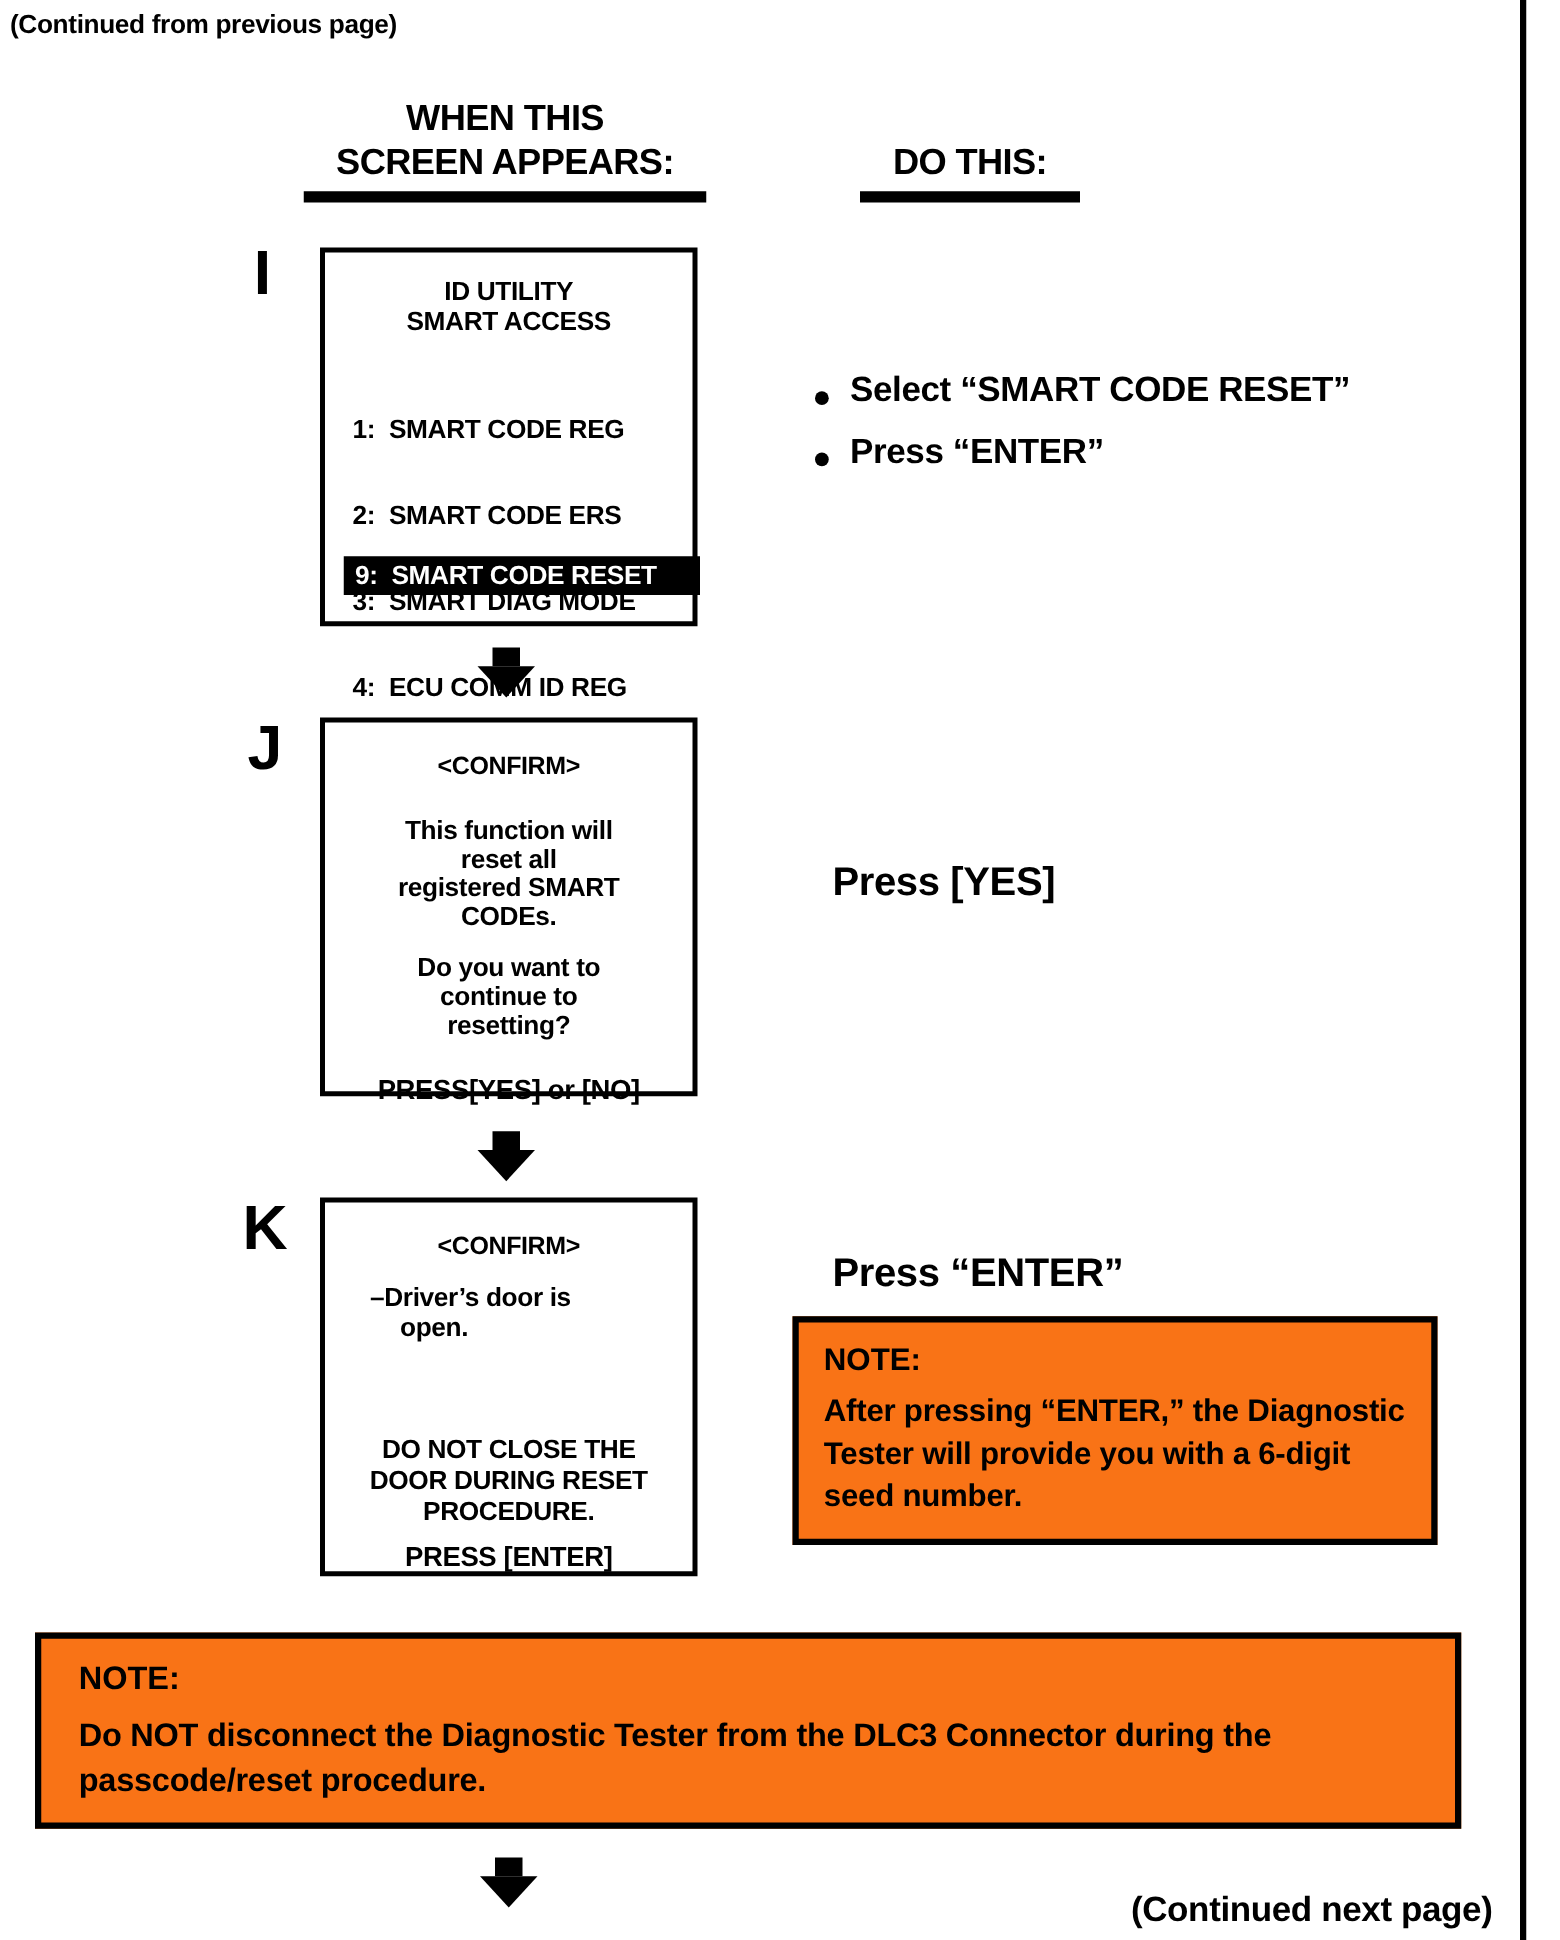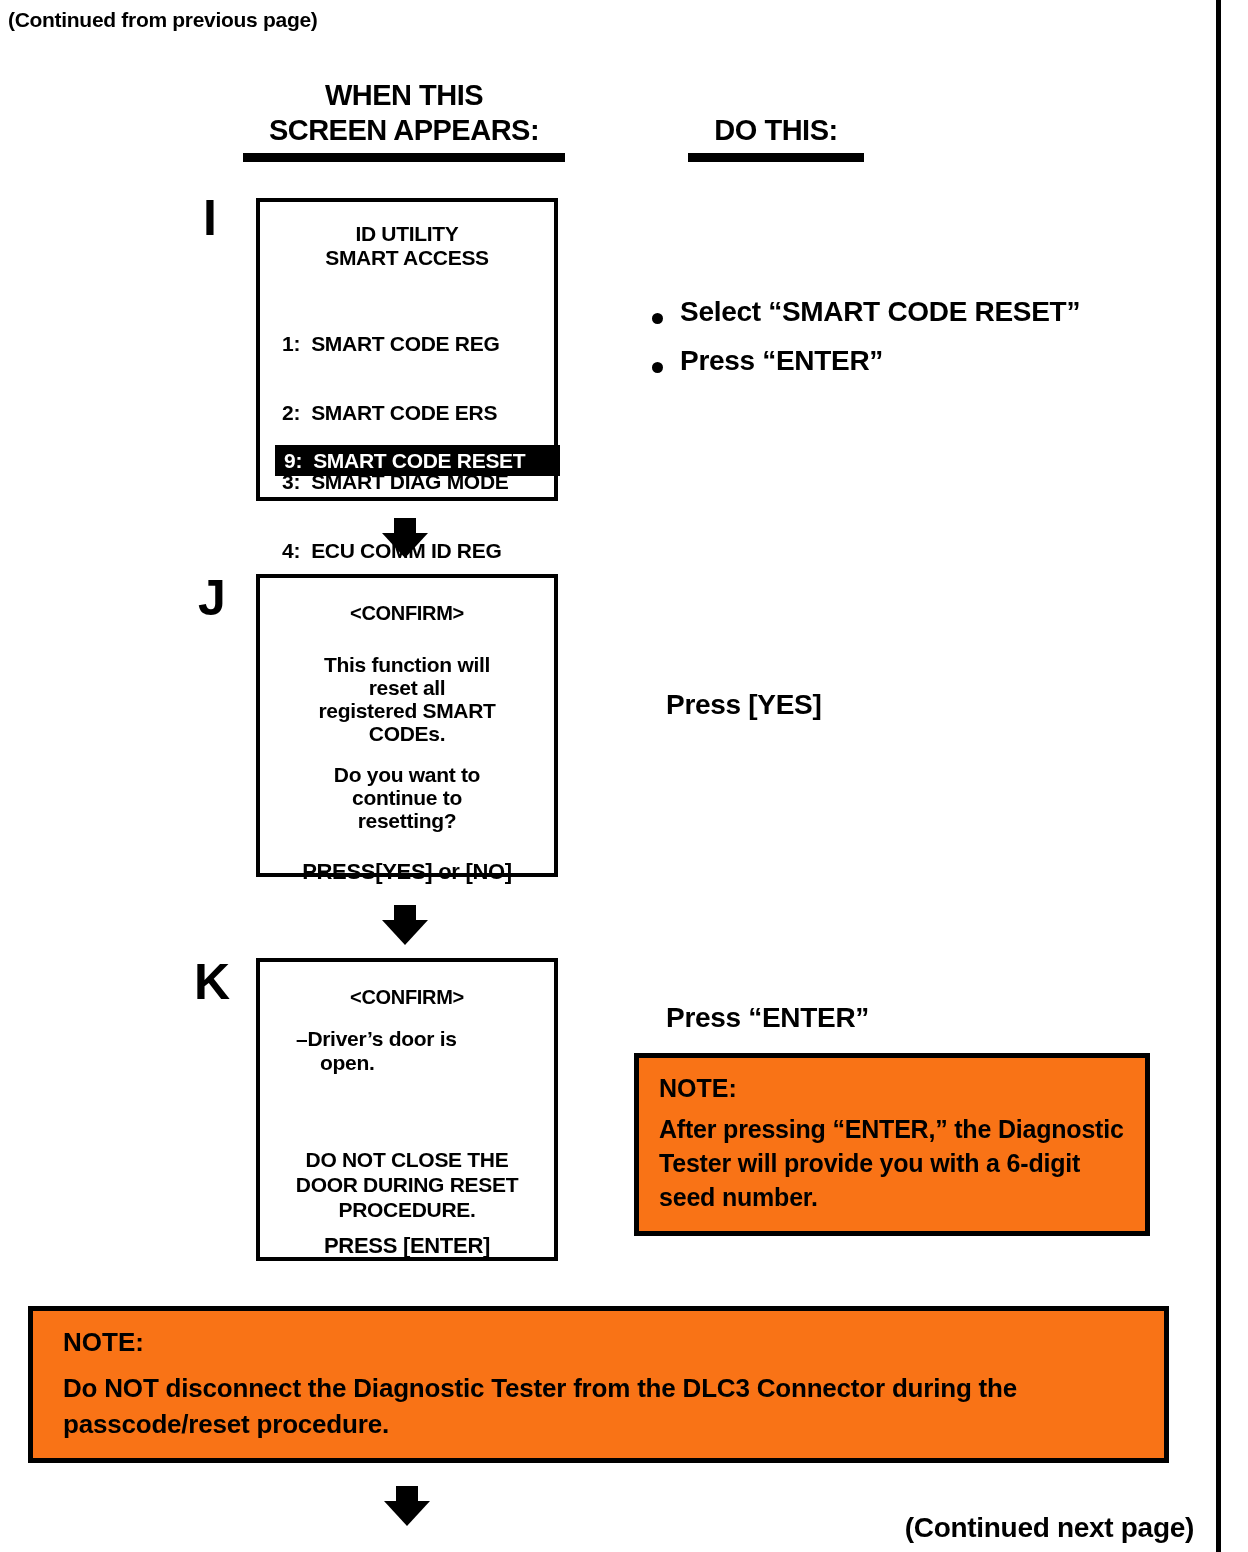--- a/index.html
+++ b/index.html
@@ -33,21 +33,21 @@
   .scr-status  { margin-top:18px; text-align:left; font-size:21px; line-height:24px; letter-spacing:-0.3px; }
   .scr-status .ln0 { padding-left:36px; }
   .scr-status .ln1 { padding-left:60px; }
   .scr-warning { margin-top:72px; text-align:center; font-size:21px; line-height:25px; letter-spacing:-0.3px; }
   .scr-footer-k{ margin-top:11px; text-align:center; font-size:22px; letter-spacing:-0.3px; }
 
   .instructions { position:absolute; left:652px; top:294px; }
   .bullet-row { display:flex; align-items:center; margin-bottom:13px; }
   .bullet { flex:0 0 auto; width:11px; height:11px; border-radius:50%; background:#000; margin:13px 17px 0 0; }
   .instr-text { font-size:28px; line-height:36px; letter-spacing:-0.3px; }
-  .instruction-single { position:absolute; font-size:28px; line-height:34px; letter-spacing:-0.3px; }
+  .instruction-single { position:absolute; font-size:32px; line-height:34px; letter-spacing:-0.3px; }
 
   .down-arrow { position:absolute; width:46px; }
   .down-arrow .stem { width:22px; height:15px; background:#000; margin:0 auto; }
   .down-arrow .head { width:0; height:0; border-left:23px solid transparent;
                       border-right:23px solid transparent; border-top:25px solid #000; }
 
   .note-box { position:absolute; border:5px solid #000; background:#f97316; }
   .note-k { left:634px; top:1053px; width:516px; height:183px; padding:16px 20px; }
   .note-k .note-title { font-size:25px; }
   .note-k .note-body  { margin-top:9px; font-size:25px; line-height:34px; letter-spacing:-0.2px; }

